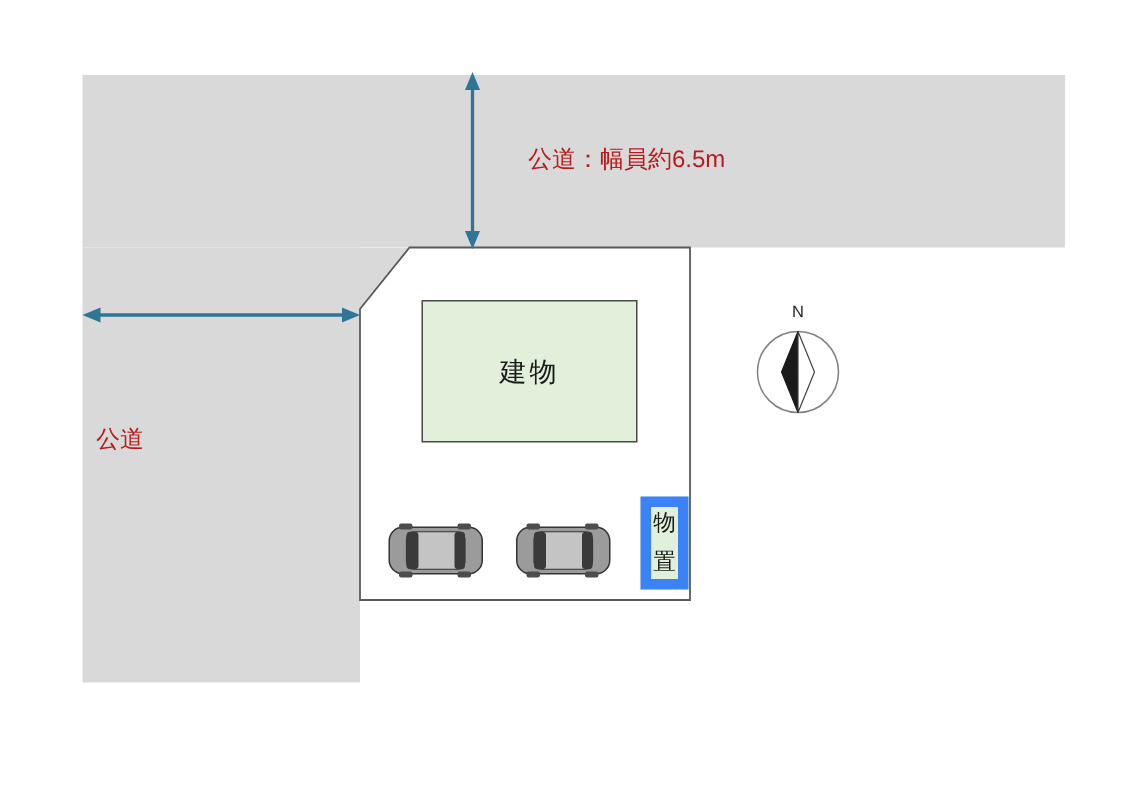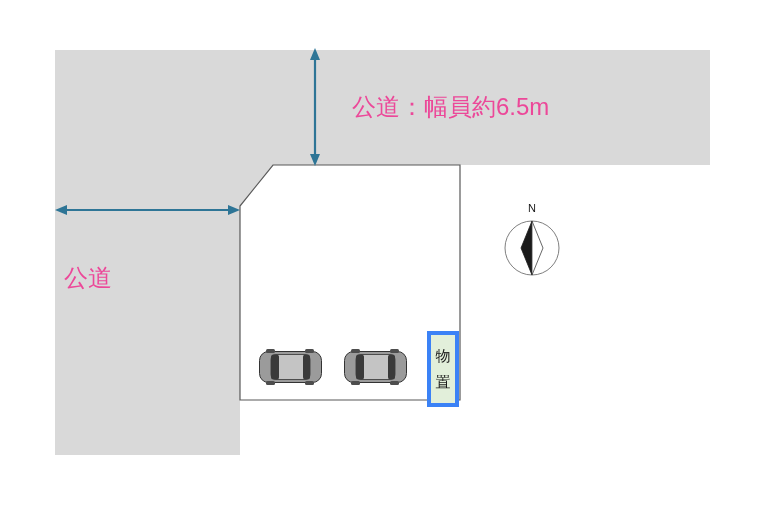--- a/index.html
+++ b/index.html
@@ -8,31 +8,31 @@
   .canvas { position:relative; width:759px; height:524px; background:#ffffff; overflow:hidden; }
 
   .road { position:absolute; background:#d9d9d9; }
   .road-top { left:55px; top:50px; width:655px; height:115px; }
   .road-left { left:55px; top:165px; width:185px; height:290px; }
   .road-corner { left:240px; top:165px; width:33px; height:41px;
                  clip-path:polygon(0 0, 100% 0, 0 100%); }
 
   .overlay { position:absolute; left:0; top:0; width:759px; height:524px; }
 
-  .label { position:absolute; color:#ec4899; font-size:24px; line-height:27px; white-space:nowrap; }
+  .label { position:absolute; color:#b91c1c; font-size:16px; line-height:27px; white-space:nowrap; }
   .label-road-top { left:352px; top:93px; }
-  .label-road-left { left:64px; top:264px; }
+  .label-road-left { left:64px; top:280px; }
 
   .building { position:absolute; left:281px; top:200px; width:144px; height:95px;
               background:#e2efda; border:1px solid #4a4a4a;
               display:flex; align-items:center; justify-content:center;
               font-size:18px; color:#1a1a1a; letter-spacing:2px; }
 
-  .storage { position:absolute; left:427px; top:331px; width:32px; height:76px;
-             background:#e2efda; border:4px solid #3b82f6;
+  .storage { position:absolute; left:427px; top:331px; width:32px; height:62px;
+             background:#e2efda; border:7px solid #3b82f6;
              display:flex; align-items:center; justify-content:center; }
   .storage span { display:block; width:17px; font-size:15px; line-height:26px;
                   word-break:break-all; text-align:center; color:#1a1a1a; }
 
   .north-label { position:absolute; left:524px; top:202px; width:16px; text-align:center;
                  font-size:11px; color:#1a1a1a; }
 </style>
 </head>
 <body>
 
@@ -74,20 +74,23 @@
     <g>
       <circle cx="532" cy="248" r="27" fill="#ffffff" stroke="#7f7f7f" stroke-width="1"></circle>
       <polygon points="532,221 521,248 532,275" fill="#1a1a1a" stroke="#1a1a1a" stroke-width="0.8"></polygon>
       <polygon points="532,221 543,248 532,275" fill="#ffffff" stroke="#404040" stroke-width="0.8"></polygon>
     </g>
 
     <use href="#car" x="259" y="348"></use>
     <use href="#car" x="344" y="348"></use>
   </svg>
 
+  <div class="building">
+    <span>建物</span>
+  </div>
 
   <div class="storage">
     <span>物置</span>
   </div>
 
   <div class="label label-road-top">公道：幅員約6.5m</div>
 
   <div class="label label-road-left">
     <div>公道</div>
   </div>

